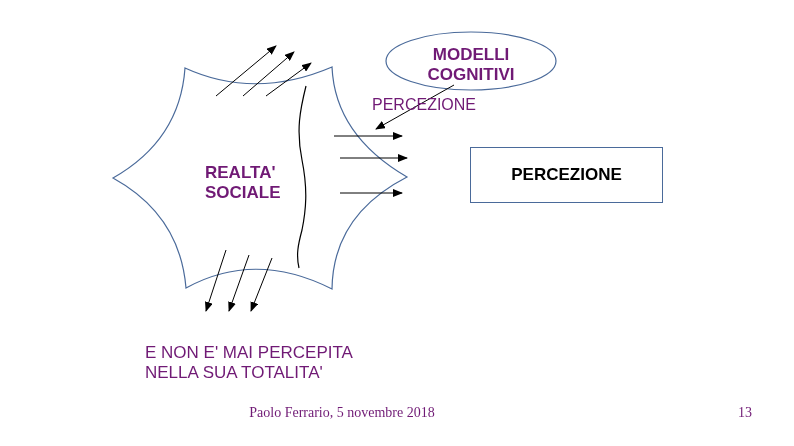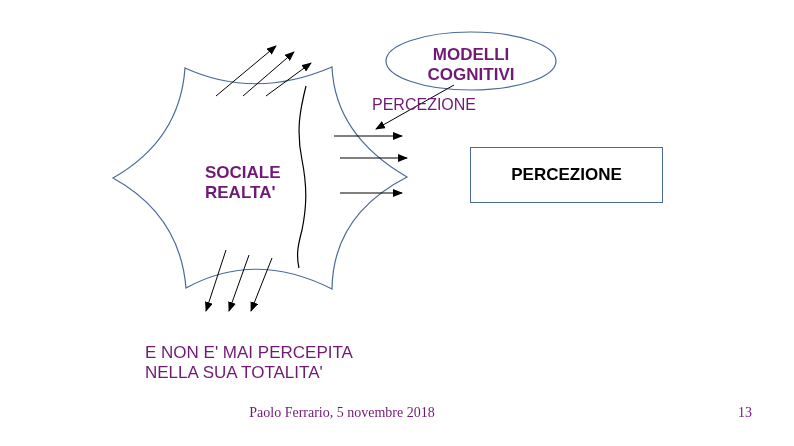--- a/index.html
+++ b/index.html
@@ -41,22 +41,22 @@
   <line x1="334" y1="136" x2="402" y2="136" stroke="#000" marker-end="url(#ah)"></line>
   <line x1="340" y1="158" x2="407" y2="158" stroke="#000" marker-end="url(#ah)"></line>
   <line x1="340" y1="193" x2="402" y2="193" stroke="#000" marker-end="url(#ah)"></line>
 
   <ellipse cx="471" cy="61" rx="85" ry="29" fill="none" stroke="#4a6a9a" stroke-width="1.2"></ellipse>
 
   <line x1="454" y1="85" x2="376" y2="129" stroke="#000" marker-end="url(#ah)"></line>
 </svg>
 
 <div class="lbl bold" id="realta">
+  <div>REALTA'</div>
   <div>SOCIALE</div>
-  <div>REALTA'</div>
 </div>
 
 <div class="lbl bold shape-label" id="modelli">
   <div>MODELLI</div>
   <div>COGNITIVI</div>
 </div>
 
 <div class="lbl" id="selezione">PERCEZIONE</div>
 
 <div id="percezione-box">

